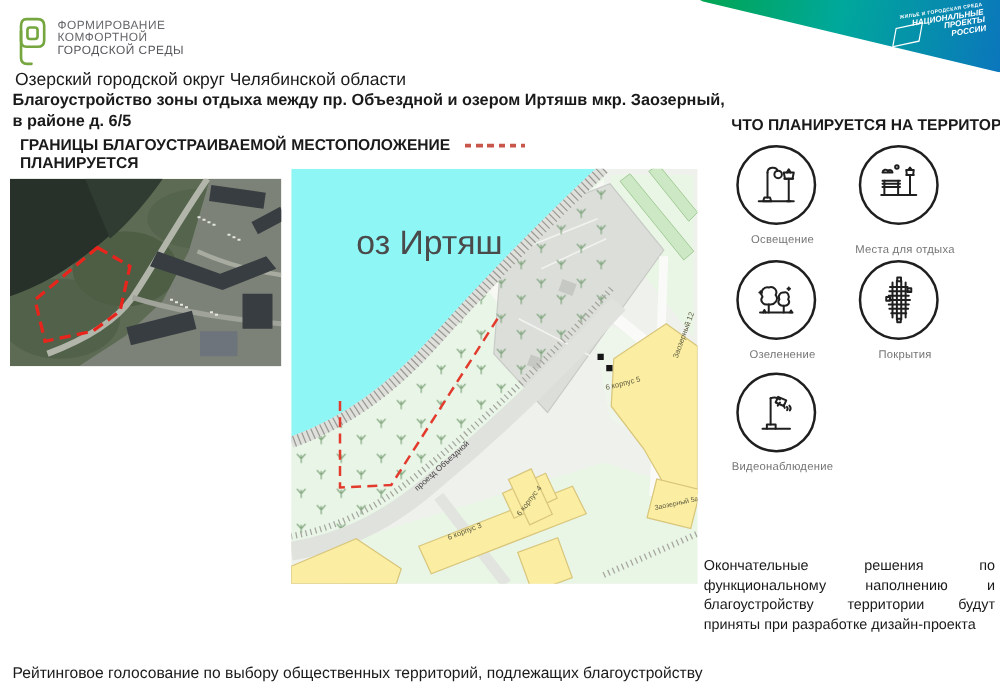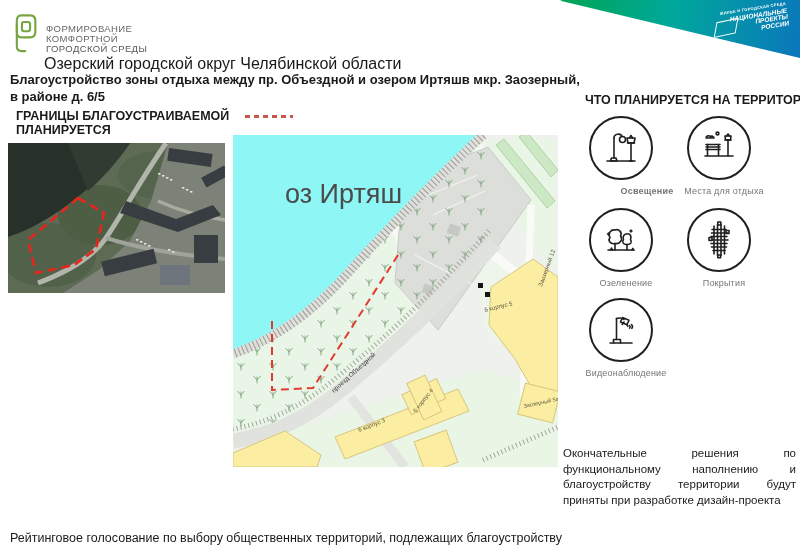--- a/index.html
+++ b/index.html
@@ -2,37 +2,37 @@
 <html><head>
 <meta charset="utf-8">
 <style>
   html,body{margin:0;padding:0;}
   body{width:800px;height:554px;position:relative;background:#ffffff;overflow:hidden;
        font-family:"Liberation Sans", sans-serif;color:#1a1a1a;}
   .abs{position:absolute;}
 
   
   .brand{left:8px;top:10px;display:flex;}
-  .brand-text{margin-left:8px;margin-top:14px;font-size:9.5px;line-height:10px;
+  .brand-text{margin-left:8px;margin-top:6px;font-size:9.5px;line-height:10px;
               letter-spacing:.4px;color:#65676b;}
   .brand-text .b3{font-weight:normal;color:#55575b;}
 
   
   .ribbon{left:560px;top:0;width:240px;height:58px;
           background:linear-gradient(103deg,#00A550 0%,#00a89b 45%,#0B76BC 100%);
           clip-path:polygon(0 0,100% 0,100% 100%,1% 2%);}
   .np-badge{position:absolute;right:12px;top:6px;transform:rotate(-9deg);
             color:#fff;text-align:right;}
   .np-sub{font-size:4px;font-weight:bold;letter-spacing:.3px;margin-bottom:1.5px;}
   .np-main{position:relative;padding-left:12px;}
   .np-lines{font-size:6.5px;font-weight:bold;font-style:italic;line-height:6.5px;}
   .np-flag{position:absolute;left:-4px;bottom:1px;width:20px;height:13px;
            border:1.2px solid #fff;transform:skewX(-22deg) rotate(-3deg);}
 
-  .municipality{left:12px;top:55px;font-size:16px;margin-left:32px;}
+  .municipality{left:12px;top:55px;font-size:14px;}
   .title{left:10px;top:71px;width:578px;font-size:13px;font-weight:bold;line-height:17px;}
 
   .sec-head{font-size:12.5px;font-weight:bold;line-height:14px;}
   .bound-head{left:16px;top:109px;width:235px;}
   .loc-head{left:233px;top:109px;white-space:nowrap;}
   .dash-line{display:inline-block;width:48px;height:3px;margin-left:12px;vertical-align:2px;
              background:repeating-linear-gradient(90deg,#c9564b 0 5px,transparent 5px 9px);}
 
   .sat{left:8px;top:143px;}
   .map{left:233px;top:135px;}
@@ -78,21 +78,21 @@
       </div>
     </div>
   </div>
 </div>
 
 <div class="abs municipality">Озерский городской округ Челябинской области</div>
 <div class="abs title">Благоустройство зоны отдыха между пр. Объездной и озером  Иртяшв  мкр. Заозерный, в районе д. 6/5</div>
 
 <div class="abs sec-head bound-head">ГРАНИЦЫ БЛАГОУСТРАИВАЕМОЙ ПЛАНИРУЕТСЯ</div>
 <div class="abs sec-head loc-head">
-  <span class="dash-line"></span>
+  <span>МЕСТОПОЛОЖЕНИЕ</span><span class="dash-line"></span>
 </div>
 
 <svg class="abs sat" width="217" height="150" viewBox="0 0 217 150">
   <rect width="217" height="150" fill="#5d6b54"></rect>
   <ellipse cx="40" cy="112" rx="48" ry="32" fill="#51614a"></ellipse>
   <ellipse cx="92" cy="72" rx="42" ry="30" fill="#4e5e45"></ellipse>
   <ellipse cx="152" cy="32" rx="42" ry="24" fill="#55644c"></ellipse>
   <path d="M160,0 L217,0 L217,150 L55,150 L92,126 L122,98 L143,58 Z" fill="#7c8277"></path>
   <path d="M0,0 L122,0 C105,25 75,52 45,72 C28,83 12,90 0,94 Z" fill="#27312a"></path>
   <path d="M60,0 L122,0 C110,18 95,35 80,48 Z" fill="#303c32"></path>
@@ -191,38 +191,38 @@
     <path d="M13,10 C13,5.5 20,5 21,8.5"></path>
         <circle cx="21.5" cy="11.5" r="3"></circle>
     <path d="M30,33 V15"></path>
         <path d="M27,15 L26,10 H34 L33,15 Z"></path>
         <path d="M28.5,10 l1.5,-2.5 l1.5,2.5"></path>
     <path d="M26.5,15 h7"></path>
         <path d="M28.5,33 h3"></path>
   </g>
     </svg>
 </div>
-<div class="abs plabel" style="left:582px;top:186px;font-weight:bold;">Освещение</div>
+<div class="abs plabel" style="left:561px;top:186px;">Освещение</div>
 
 <div class="abs pcircle" style="left:687px;top:116px;">
   <svg width="40" height="40" viewBox="0 0 40 40">
       <g class="icon-stroke">
     <path d="M7,10 a2.5,2.5 0 0 1 4.5,-1.2 a2,2 0 0 1 3.5,1.2 Z"></path>
         <circle cx="18.5" cy="5.5" r="1.4"></circle>
     <path d="M7,16.5 h14 M7,19 h14 M7,21.5 h14"></path>
     <path d="M8.5,16.5 v11 M19.5,16.5 v11"></path>
     <path d="M29,28 V12"></path>
         <path d="M26.5,12 L26,8 h6 l-0.5,4 Z"></path>
         <path d="M27.5,8 l1.5,-2 l1.5,2"></path>
     <path d="M26,12 h6"></path>
         <path d="M6,28 H34"></path>
   </g>
     </svg>
 </div>
-<div class="abs plabel" style="left:659px;top:186px;">Места для отдыха</div>
+<div class="abs plabel" style="left:659px;top:194px;">Места для отдыха</div>
 
 <div class="abs pcircle" style="left:589px;top:208px;">
   <svg width="40" height="40" viewBox="0 0 40 40">
       <g class="icon-stroke">
     <path d="M7,30 H33"></path>
     <path d="M14,30 v-6.5"></path>
     <path d="M14,23.5 C9.5,24.5 6.5,20.5 9,17.5 C6.5,13.5 10,9 14,10 C18,8.5 21.5,12.5 19.5,16 C22.5,19.5 18.5,24.5 14,23.5 Z"></path>
     <path d="M26,30 v-5.5"></path>
     <path d="M26,24.5 C22.5,25 20.5,22 22.5,19.5 C21,16.5 23.5,13.5 26,14 C29,13 31,16.5 29.5,19.5 C31.5,22 29.5,25 26,24.5 Z"></path>
     <path d="M9.5,30 l1,-2 l1,2 M31,30 l0.8,-1.6 l0.8,1.6"></path>

